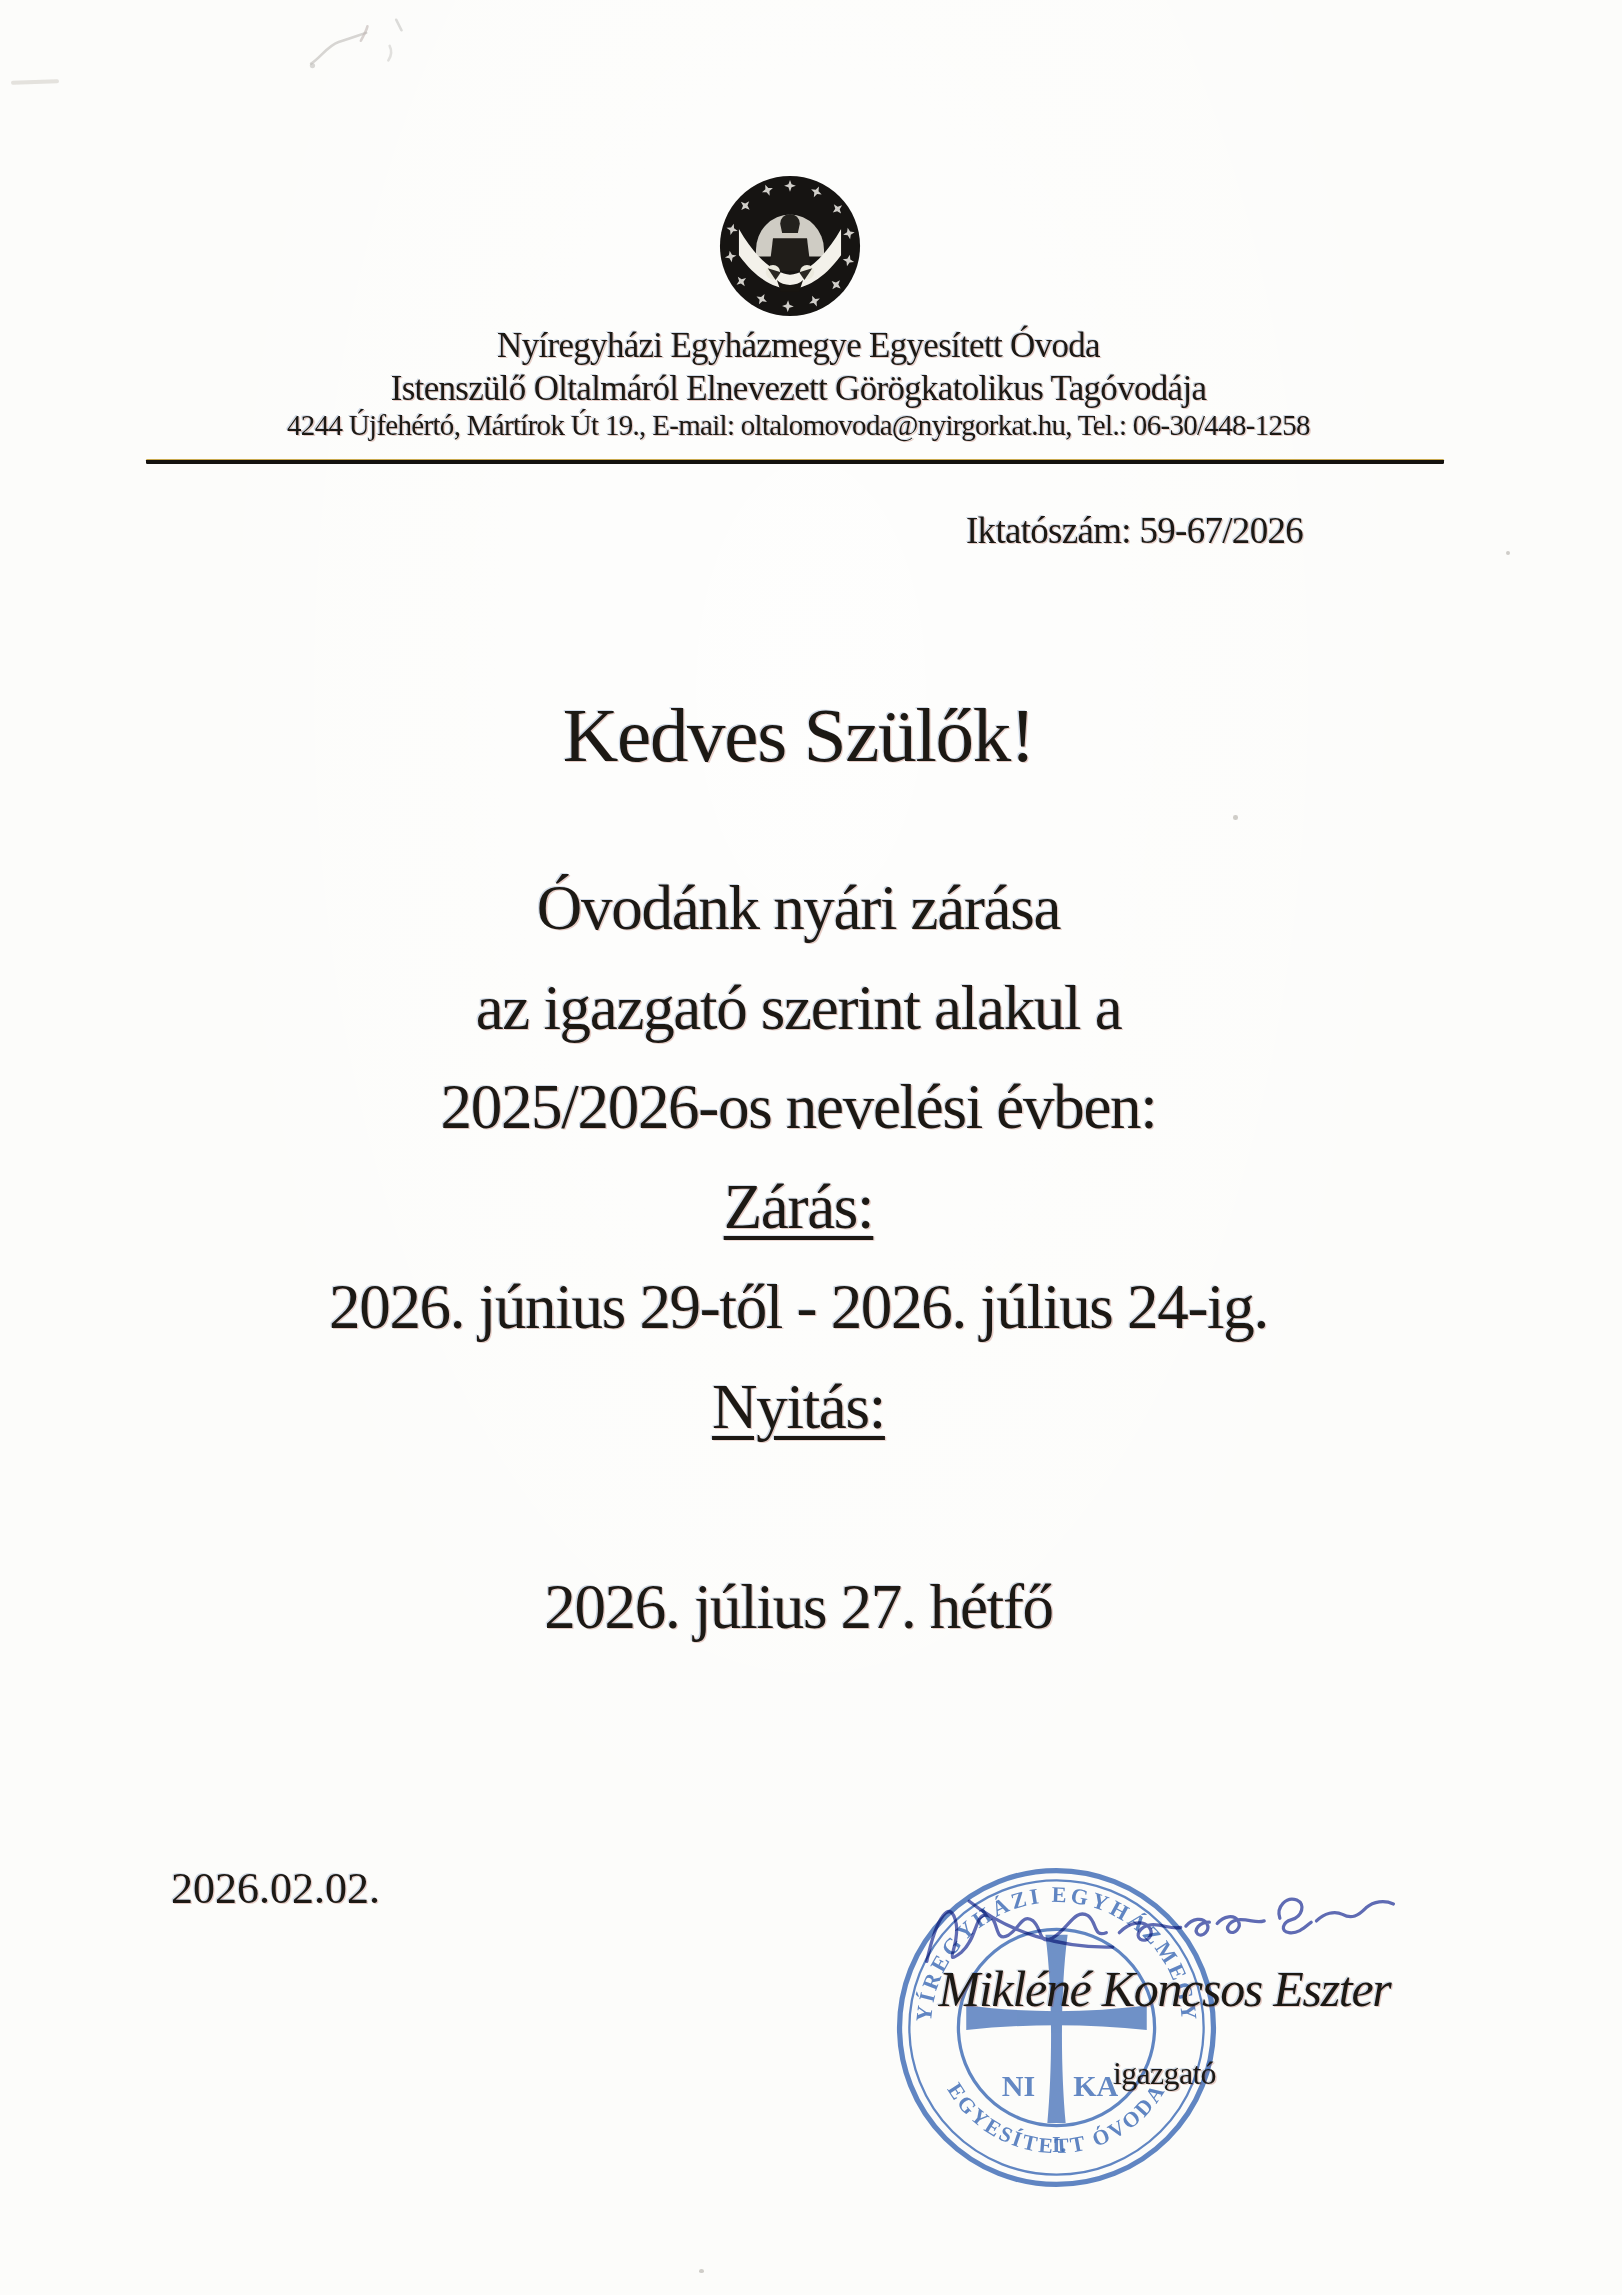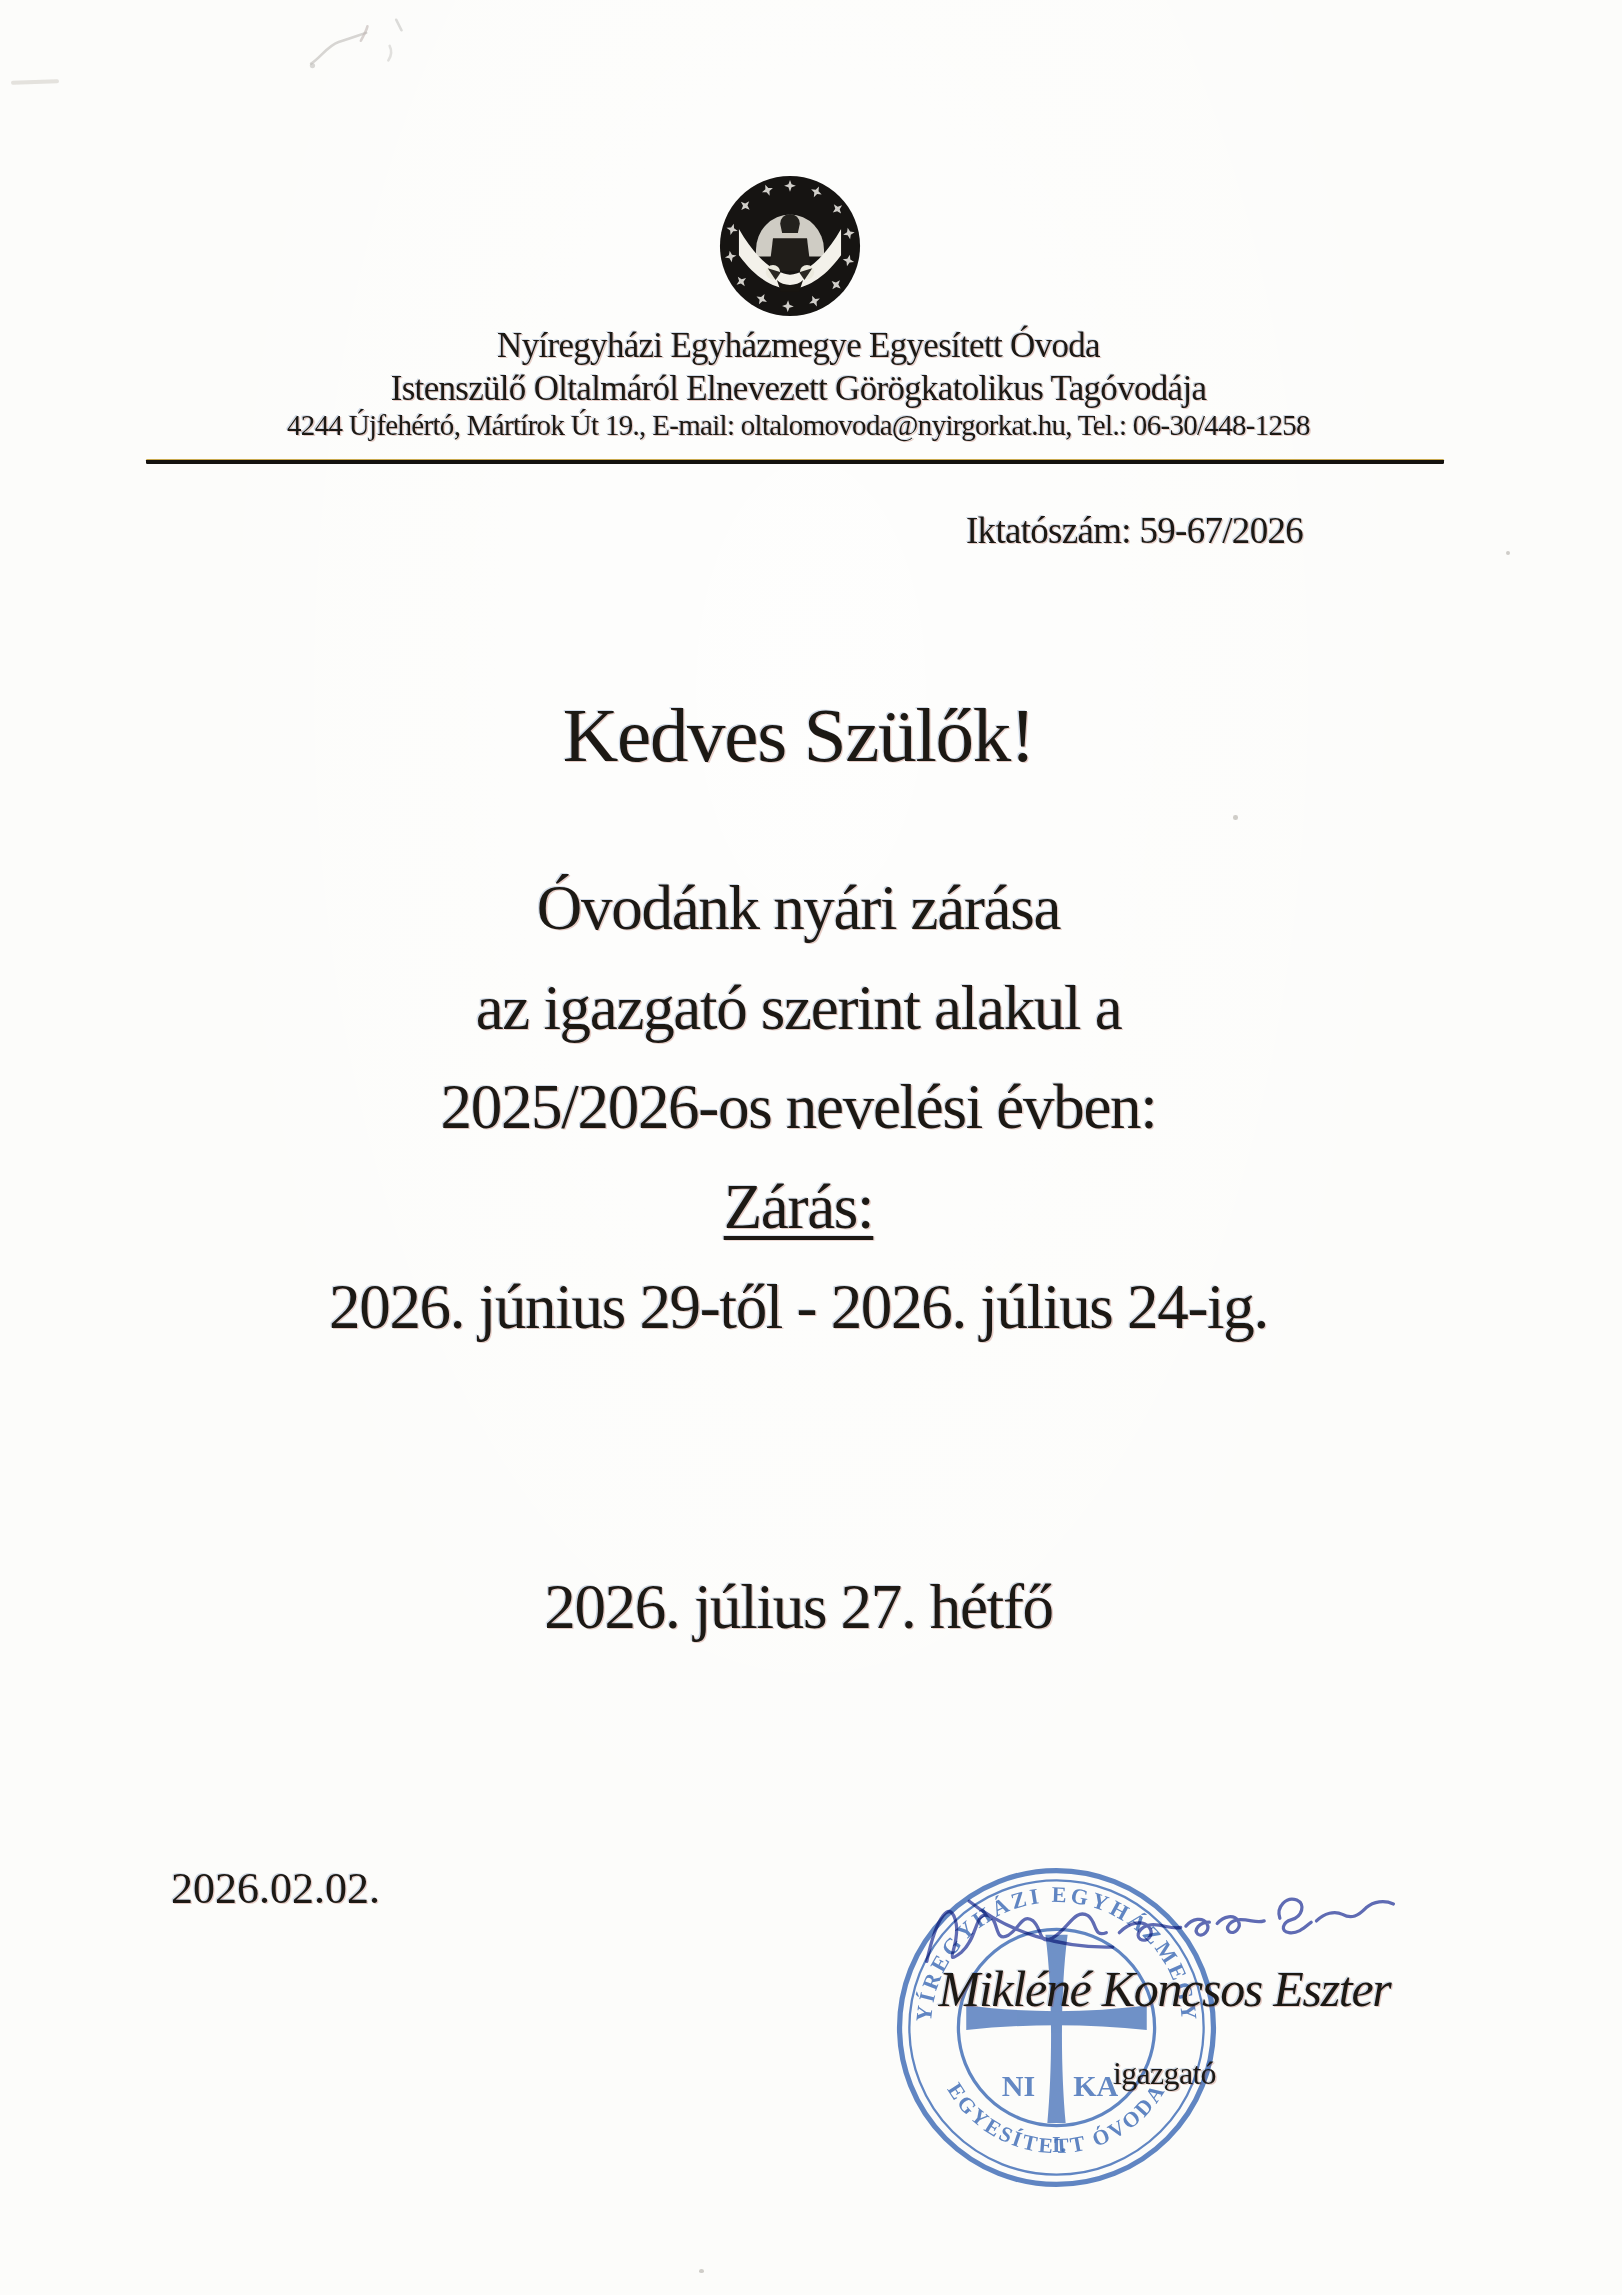--- a/index.html
+++ b/index.html
@@ -104,20 +104,21 @@
 
   <div class="c ink title">Kedves Szülők!</div>
 
   <div class="c ink bline" style="top:876px">Óvodánk nyári zárása</div>
   <div class="c ink bline" style="top:976px">az igazgató szerint alakul a</div>
   <div class="c ink bline" style="top:1075px">2025/2026-os nevelési évben:</div>
 
   <div class="c ink bline u" style="top:1175px">Zárás:</div>
   <div class="c ink bline" style="top:1275px">2026. június 29-től - 2026. július 24-ig.</div>
 
+  <div class="c ink bline u" style="top:1375px">Nyitás:</div>
   <div class="c ink bline" style="top:1575px">2026. július 27. hétfő</div>
 
   <div class="docdate ink">2026.02.02.</div>
 
   <div class="stamp">
     <svg width="327" height="327" viewBox="-250 -250 500 500">
       <defs>
         <path id="arcTop" d="M -192,0 A 192,192 0 0 1 192,0"></path>
         <path id="arcBot" d="M -192,0 A 192,192 0 0 0 192,0"></path>
       </defs>

